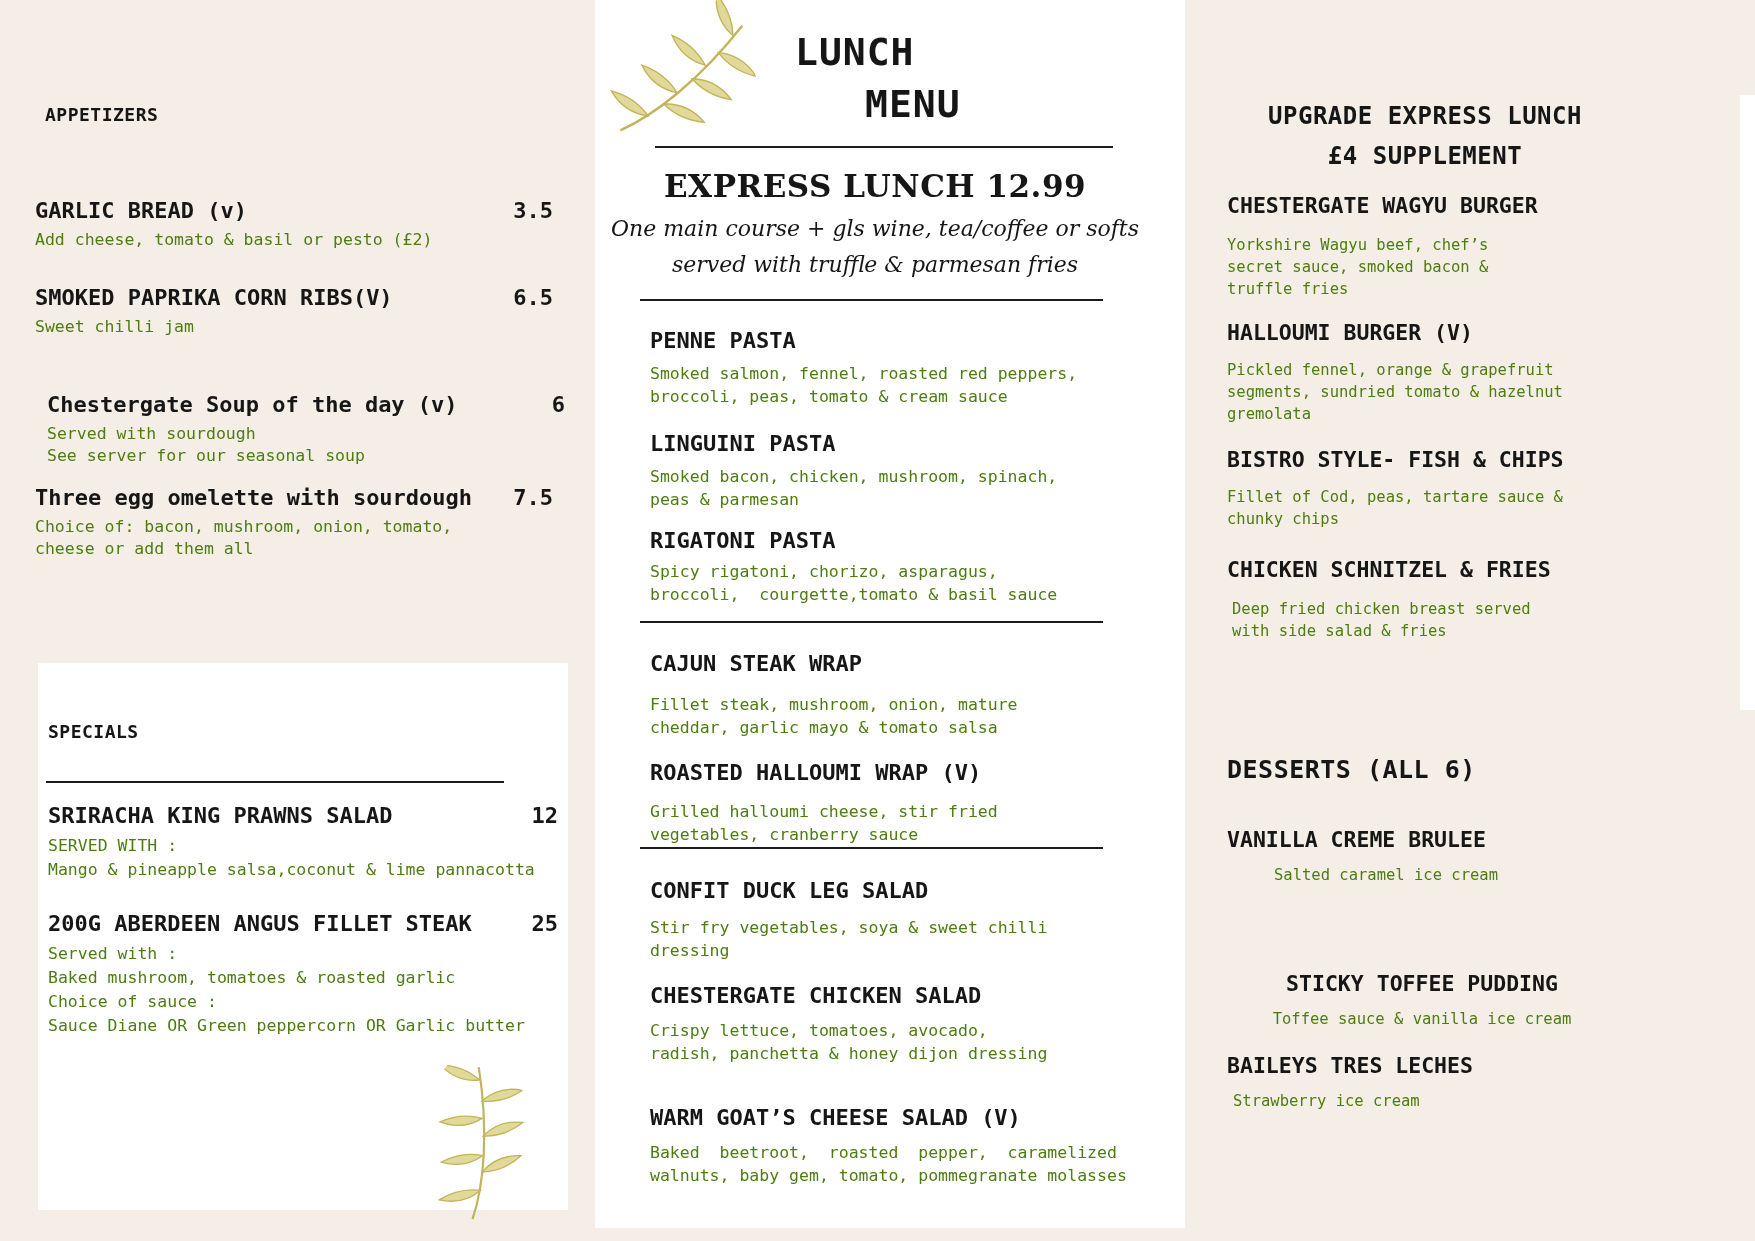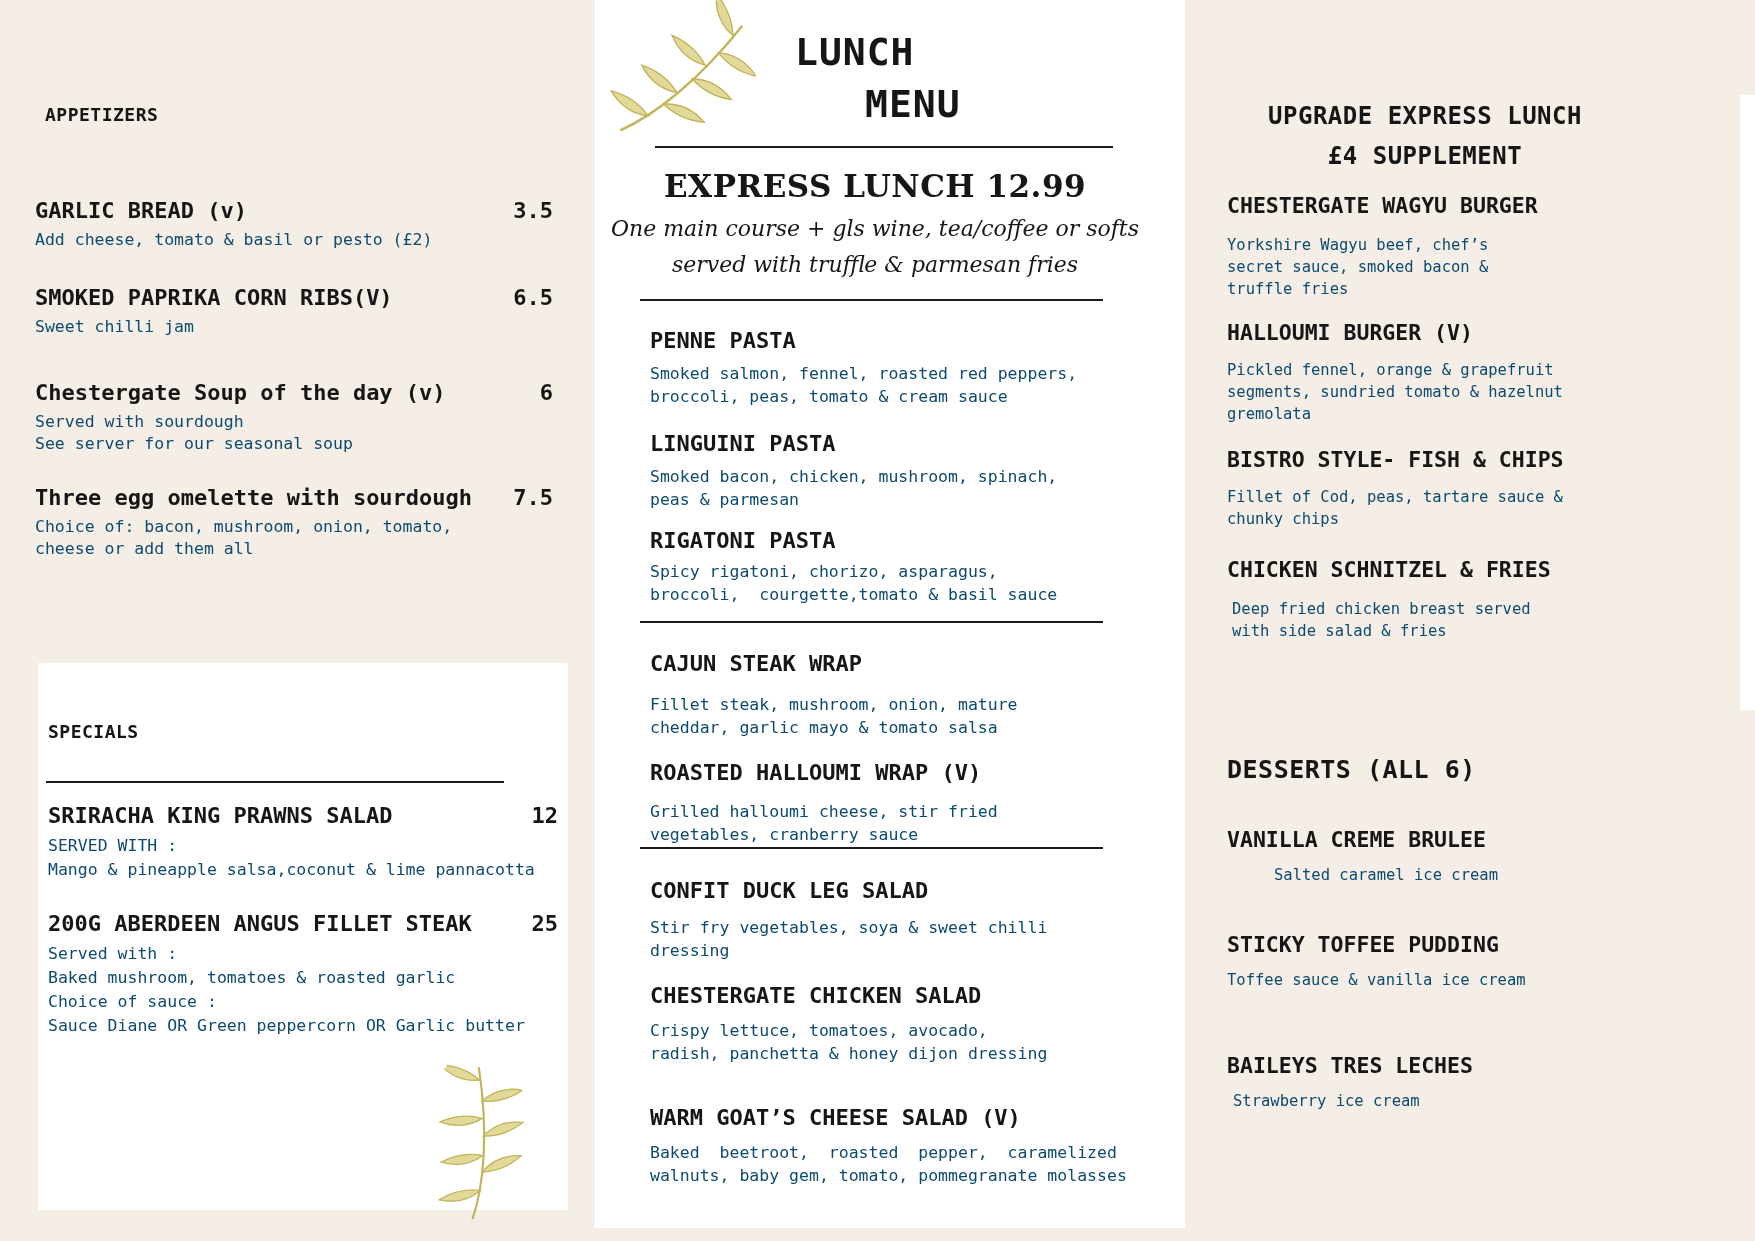--- a/index.html
+++ b/index.html
@@ -7,21 +7,21 @@
         font-family:"DejaVu Sans Mono",monospace;color:#161616;}
   .abs{position:absolute;}
   .panel{position:absolute;background:#ffffff;}
   
   .sec-h{font-weight:bold;font-size:18px;letter-spacing:.5px;white-space:pre;}
   
   .item{position:absolute;left:0;width:100%;}
   .head{display:flex;justify-content:space-between;align-items:flex-start;}
   .t{font-weight:bold;font-size:22px;line-height:30px;white-space:pre;}
   .price{font-weight:bold;font-size:22px;line-height:30px;}
-  .d{font-size:16.5px;line-height:22px;white-space:pre;color:#0c4a6e;}
+  .d{font-size:16.5px;line-height:22px;white-space:pre;color:#4d7c0f;}
   .desc{margin-top:3px;}
   
   .big-title{font-weight:bold;font-size:38px;line-height:44px;letter-spacing:1px;white-space:pre;}
   .serif-b{font-family:"DejaVu Serif",serif;font-weight:bold;font-size:31px;letter-spacing:.5px;text-align:center;}
   .serif-i{font-family:"DejaVu Serif",serif;font-style:italic;font-size:22px;line-height:34px;text-align:center;}
   .rule{position:absolute;height:2px;background:#1c1c1c;}
   .c-item .d{line-height:23px;}
   
   .r-h{font-weight:bold;font-size:24px;line-height:40px;letter-spacing:.5px;text-align:center;white-space:pre;}
   .r-item .t{font-size:21.5px;line-height:28px;}
@@ -54,21 +54,21 @@
     <div class="item" style="top:283px;">
       <div class="head">
         <span class="t">SMOKED PAPRIKA CORN RIBS(V)</span>
         <span class="price">6.5</span>
       </div>
       <div class="desc">
         <div class="d">Sweet chilli jam</div>
       </div>
     </div>
 
-    <div class="item" style="top:378px;">
+    <div class="item" style="top:390px;margin-left:12px;">
       <div class="head">
         <span class="t">Chestergate Soup of the day (v)</span>
         <span class="price">6</span>
       </div>
       <div class="desc">
         <div class="d">Served with sourdough</div>
         <div class="d">See server for our seasonal soup</div>
       </div>
     </div>
 
@@ -253,21 +253,21 @@
     </div>
 
     <div class="abs sec-h" style="left:2px;top:755px;font-size:25px;">DESSERTS (ALL 6)</div>
 
     <div class="item r-item" style="left:2px;top:826px;width:390px;">
       <div class="t">VANILLA CREME BRULEE</div>
       <div class="desc" style="margin-top:10px;margin-left:47px;">
         <div class="d">Salted caramel ice cream</div>
       </div>
     </div>
-    <div class="item r-item" style="left:2px;top:931px;width:390px;">
+    <div class="item r-item" style="left:2px;top:970px;width:390px;text-align:center;">
       <div class="t">STICKY TOFFEE PUDDING</div>
       <div class="desc" style="margin-top:10px;">
         <div class="d">Toffee sauce &amp; vanilla ice cream</div>
       </div>
     </div>
     <div class="item r-item" style="left:2px;top:1052px;width:390px;">
       <div class="t">BAILEYS TRES LECHES</div>
       <div class="desc" style="margin-top:10px;margin-left:6px;">
         <div class="d">Strawberry ice cream</div>
       </div>

